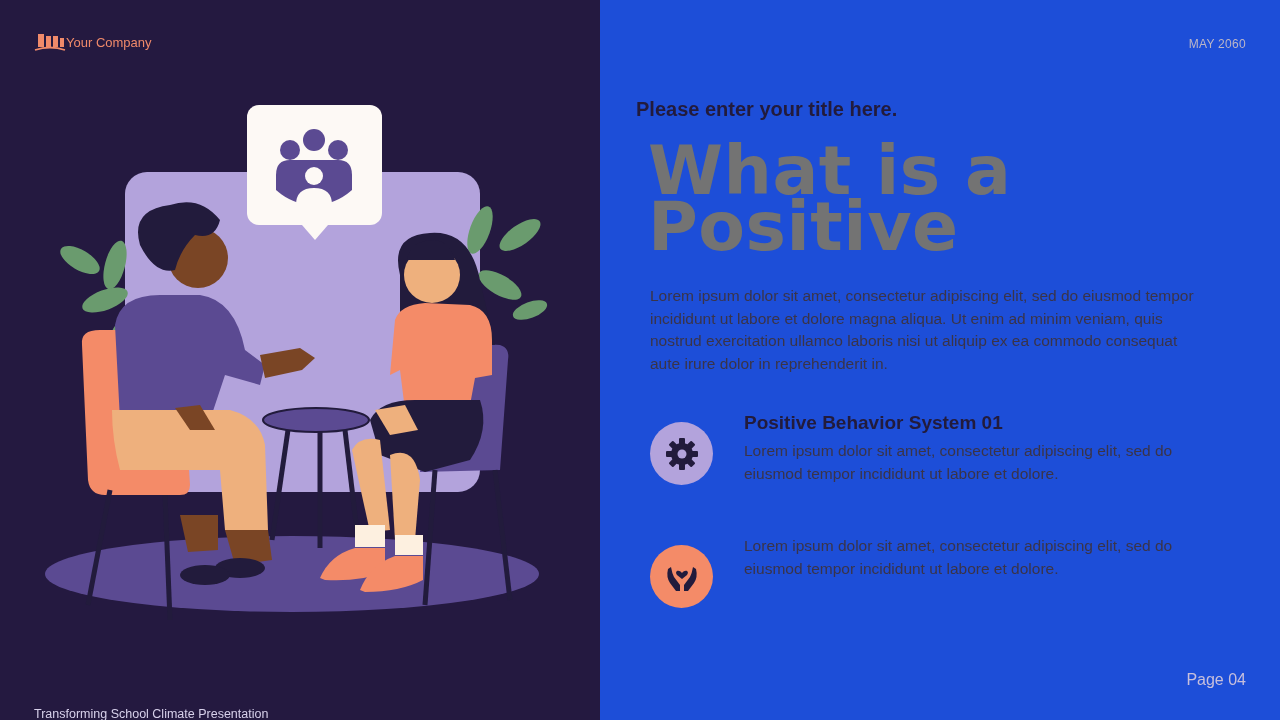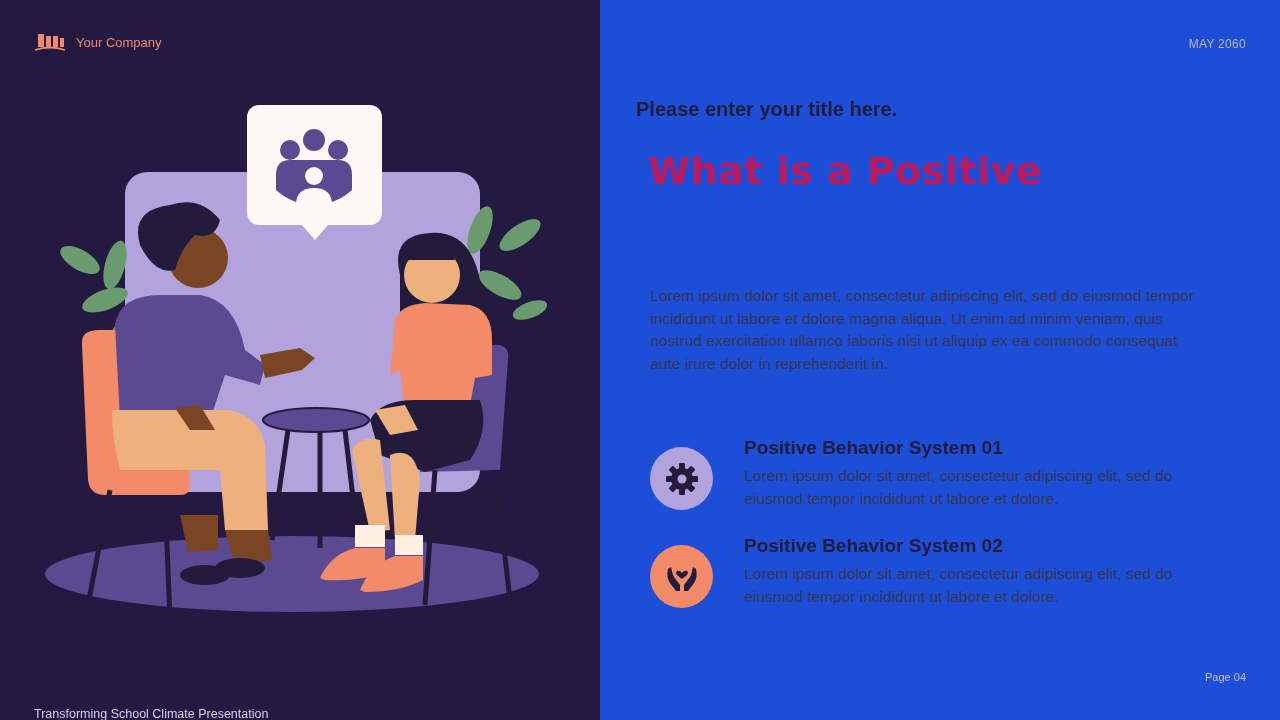--- a/index.html
+++ b/index.html
@@ -2,29 +2,29 @@
 <html><head>
 <meta charset="utf-8">
 <style>
   * { margin: 0; padding: 0; box-sizing: border-box; }
   html, body { width: 1280px; height: 720px; overflow: hidden; }
   body { font-family: "Liberation Sans", "DejaVu Sans", sans-serif; background: #fdf9f5; position: relative; }
 
   .left-panel { position: absolute; left: 0; top: 0; width: 600px; height: 720px; background: #241940; }
   .right-panel { position: absolute; left: 600px; top: 0; width: 680px; height: 720px; background: #1d4ed8; }
 
-  .brand { position: absolute; left: 34px; top: 32px; display: flex; align-items: center; gap: 10px; }
+  .brand { position: absolute; left: 34px; top: 32px; display: flex; align-items: center; gap: 0; }
   .brand-text { color: #f08a6a; font-size: 13px; }
   .footer-left { position: absolute; left: 34px; top: 671px; color: #d7d0ea; font-size: 12.5px; margin-top: 36px; }
 
   .date { position: absolute; right: 34px; top: 37px; color: #bcb6c6; font-size: 12px; letter-spacing: 0.3px; }
-  .page-num { position: absolute; right: 34px; top: 671px; color: #c7bfdc; font-size: 11px; }
+  .page-num { position: absolute; right: 34px; top: 671px; color: #c7bfdc; font-size: 16px; }
 
   .subtitle { position: absolute; left: 636px; top: 98px; font-size: 20px; font-weight: bold; color: #221b3c; }
-  .title { position: absolute; left: 648px; top: 143px; font-size: 38px; line-height: 56px; font-weight: 900; color: #be185d; letter-spacing: 0.5px; font-family: "DejaVu Sans", sans-serif; }
+  .title { position: absolute; left: 648px; top: 143px; font-size: 68px; line-height: 56px; font-weight: 900; color: #737373; letter-spacing: 0.5px; font-family: "DejaVu Sans", sans-serif; }
   .title span { display: block; }
   .intro { position: absolute; left: 650px; top: 285px; width: 545px; font-size: 15.5px; line-height: 22.5px; color: #3a3448; }
 
   .feature { position: absolute; left: 650px; width: 560px; display: flex; }
   .feature-icon { width: 63px; height: 63px; border-radius: 50%; display: flex; align-items: center; justify-content: center; flex-shrink: 0; margin-top: 10px; }
   .feature-body { margin-left: 31px; }
   .feature-title { font-size: 19px; font-weight: bold; color: #221b3c; margin-bottom: 6px; }
   .feature-text { font-size: 15.5px; line-height: 22.5px; color: #3a3448; width: 440px; }
 
   .illustration { position: absolute; left: 40px; top: 100px; width: 520px; height: 520px; }
@@ -120,21 +120,21 @@
   <div class="date">MAY 2060</div>
   <div class="page-num">Page 04</div>
 </div>
 
 <div class="subtitle">Please enter your title here.</div>
 <div class="title">
   <span>What is a Positive</span>
 </div>
 <div class="intro">Lorem ipsum dolor sit amet, consectetur adipiscing elit, sed do eiusmod tempor incididunt ut labore et dolore magna aliqua. Ut enim ad minim veniam, quis nostrud exercitation ullamco laboris nisi ut aliquip ex ea commodo consequat aute irure dolor in reprehenderit in.</div>
 
-<div class="feature" style="top:437px;align-items:flex-end;">
+<div class="feature" style="top:412px;align-items:flex-end;">
   <div class="feature-icon" style="background:#b3a3dc;">
     <svg width="40" height="40" viewBox="0 0 40 40">
       <g fill="#221b3c">
         <circle cx="20" cy="20" r="11"></circle>
         <rect x="17" y="4" width="6" height="8" rx="1"></rect>
         <rect x="17" y="28" width="6" height="8" rx="1"></rect>
         <rect x="4" y="17" width="8" height="6" rx="1"></rect>
         <rect x="28" y="17" width="8" height="6" rx="1"></rect>
         <rect x="17" y="4" width="6" height="8" rx="1" transform="rotate(45 20 20)"></rect>
         <rect x="17" y="28" width="6" height="8" rx="1" transform="rotate(45 20 20)"></rect>
@@ -152,16 +152,15 @@
 
 <div class="feature" style="top:535px;">
   <div class="feature-icon" style="background:#f48b68;">
     <svg width="40" height="40" viewBox="0 0 40 40">
       <path d="M20 16 C17 12 12 14 15 18 L20 22 L25 18 C28 14 23 12 20 16 Z" fill="#221b3c"></path>
       <path d="M6 12 Q4 20 8 26 L14 34 L18 34 L18 28 L12 20 Q10 16 9 10 Z" fill="#221b3c"></path>
       <path d="M34 12 Q36 20 32 26 L26 34 L22 34 L22 28 L28 20 Q30 16 31 10 Z" fill="#221b3c"></path>
     </svg>
   </div>
   <div class="feature-body">
-    <div class="feature-title">Positive Behavior System 02</div>
     <div class="feature-text">Lorem ipsum dolor sit amet, consectetur adipiscing elit, sed do eiusmod tempor incididunt ut labore et dolore.</div>
   </div>
 </div>
 
 </body></html>

